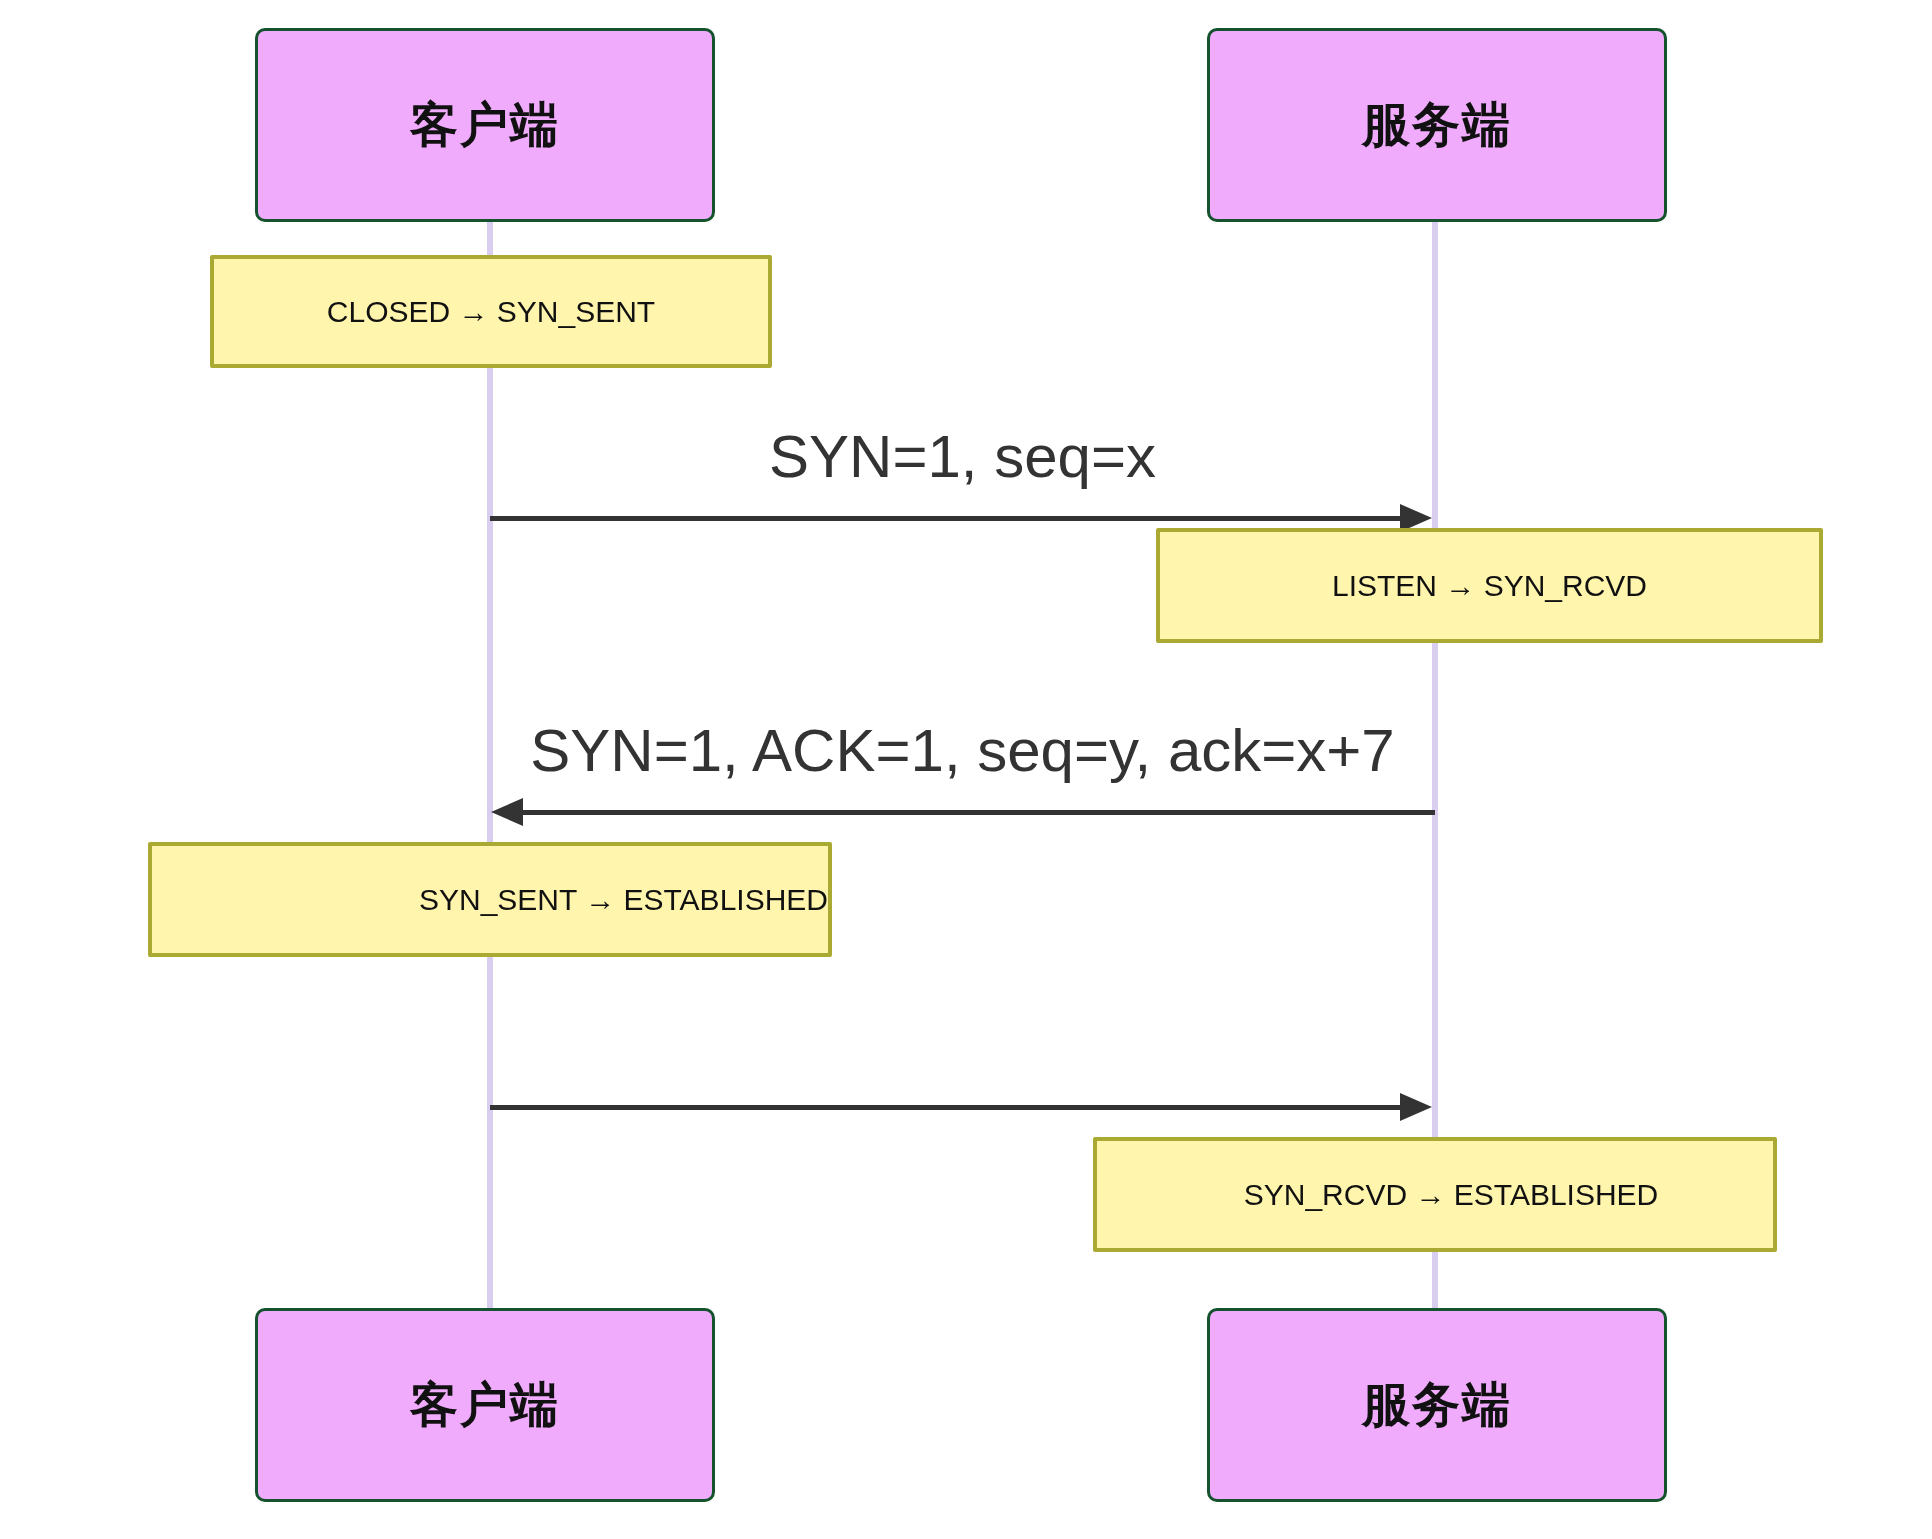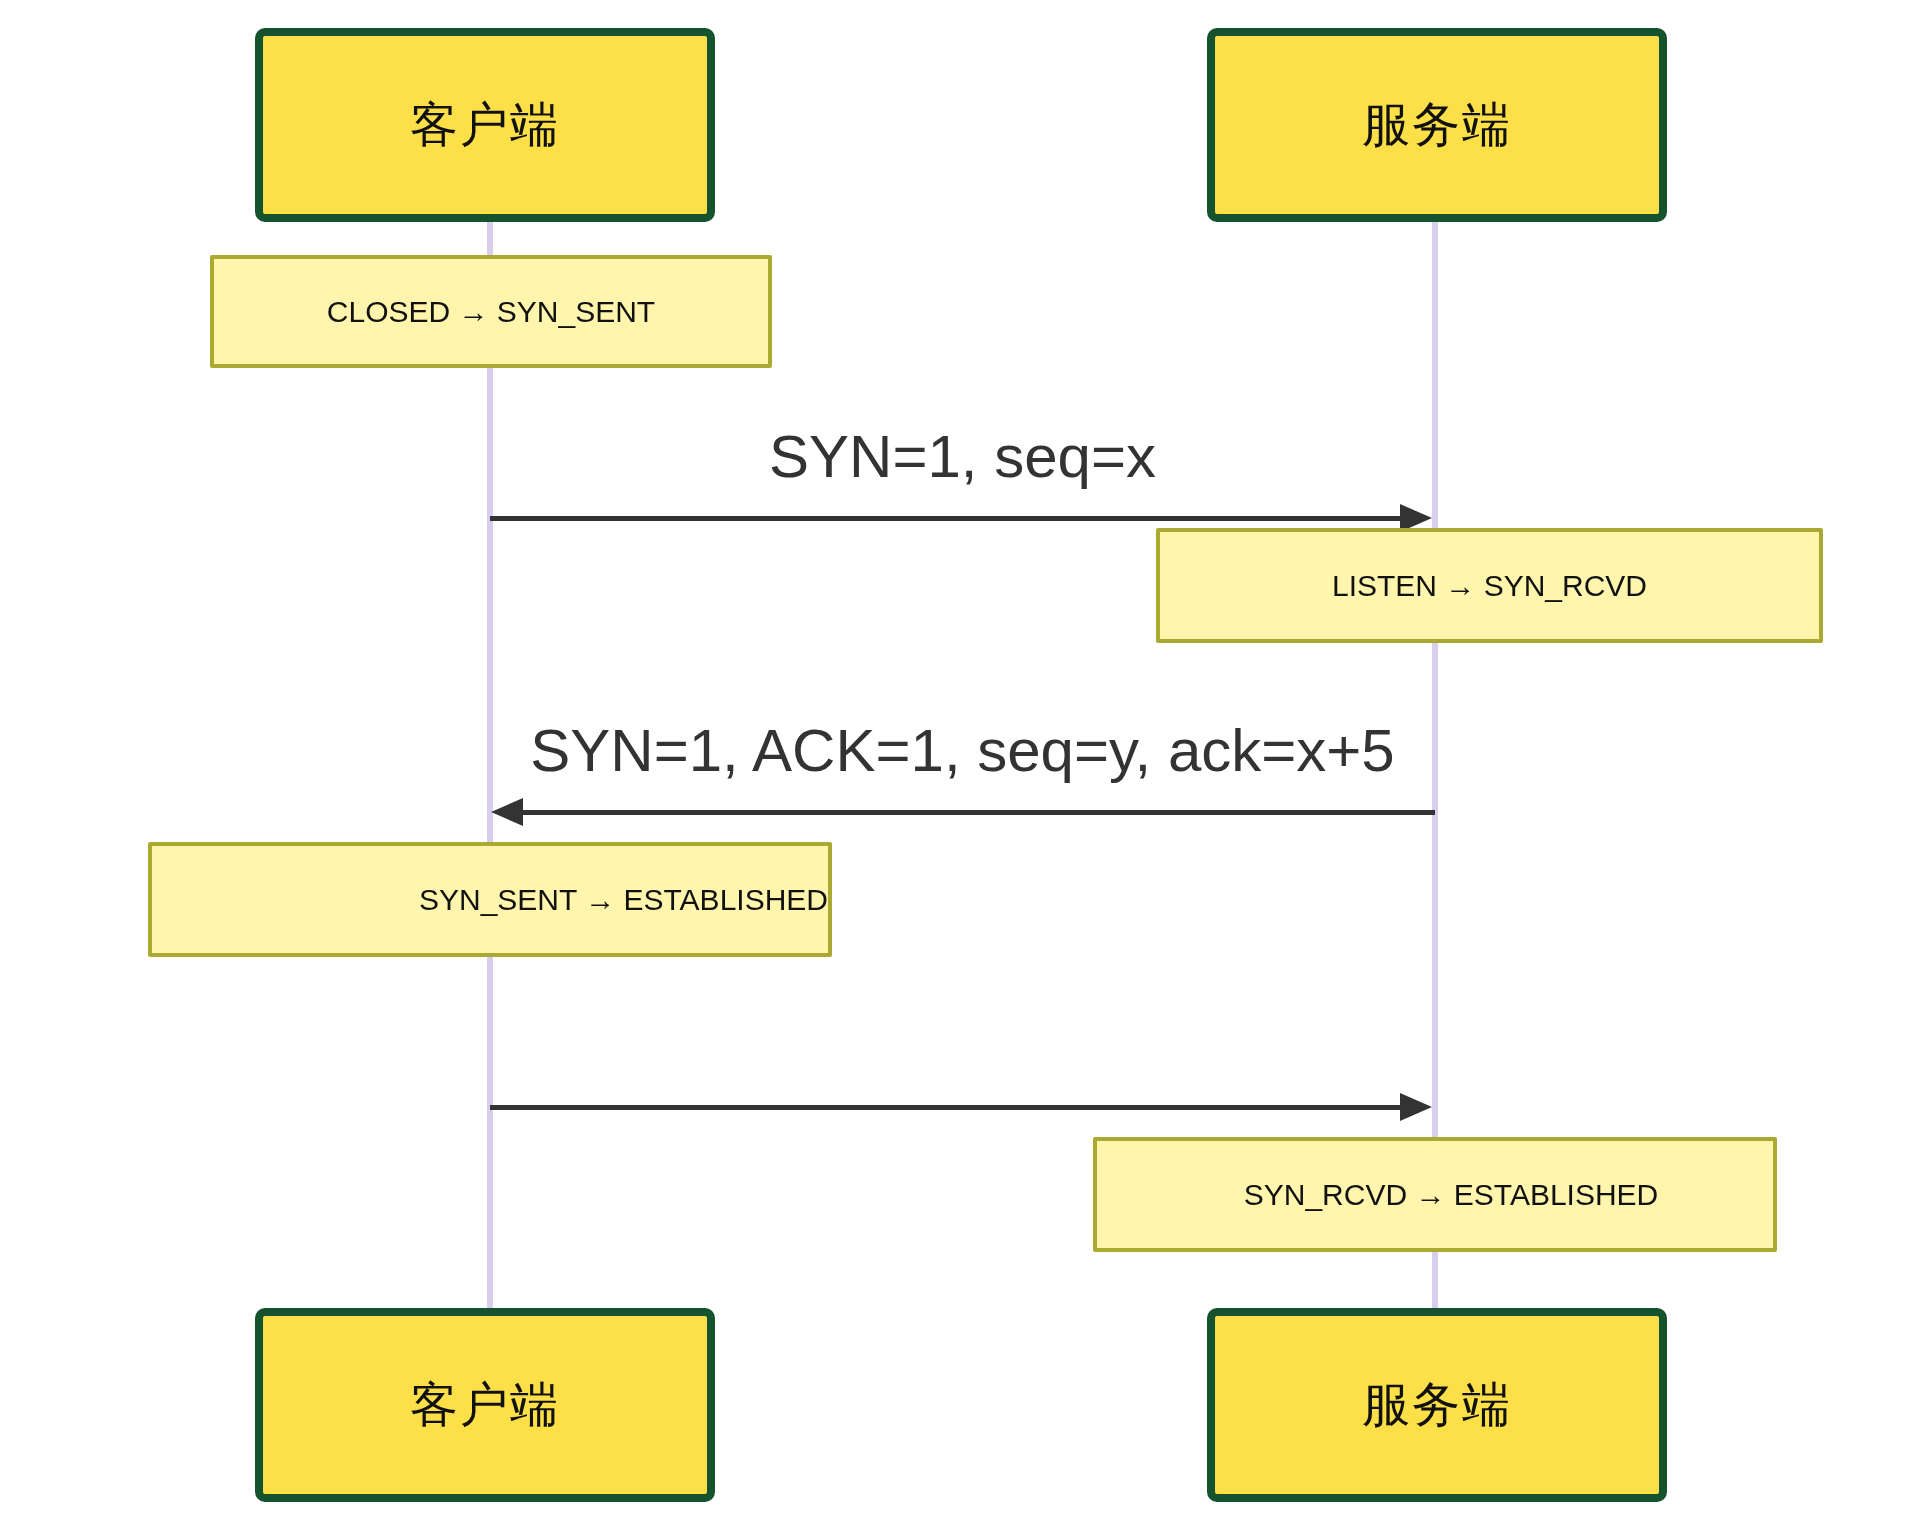--- a/index.html
+++ b/index.html
@@ -10,28 +10,29 @@
     background: #ffffff;
     font-family: "Liberation Sans", sans-serif;
     overflow: hidden;
   }
 
   
   .actor {
     position: absolute;
     width: 460px;
     height: 194px;
-    background: #fde047;
-    border: 8px solid #14532d;
+    background: #f0abfc;
+    border: 3px solid #14532d;
     border-radius: 10px;
     box-sizing: border-box;
     display: flex;
     align-items: center;
     justify-content: center;
     z-index: 3;
+    font-weight: bold;
   }
   .actor-label {
     font-size: 48px;
     color: #111111;
     letter-spacing: 2px;
   }
   #actor-client-top  { left: 255px;  top: 28px; }
   #actor-server-top  { left: 1207px; top: 28px; }
   #actor-client-bottom { left: 255px;  top: 1308px; }
   #actor-server-bottom { left: 1207px; top: 1308px; }
@@ -131,21 +132,21 @@
   </div>
 
   <div class="msg-label" id="msg1-label">SYN=1, seq=x</div>
   <div class="msg-line" id="msg1-line"></div>
   <div class="arrowhead right" id="msg1-head"></div>
 
   <div class="note" id="note-2">
     <span class="note-label">LISTEN → SYN_RCVD</span>
   </div>
 
-  <div class="msg-label" id="msg2-label">SYN=1, ACK=1, seq=y, ack=x+5</div>
+  <div class="msg-label" id="msg2-label">SYN=1, ACK=1, seq=y, ack=x+7</div>
   <div class="msg-line" id="msg2-line"></div>
   <div class="arrowhead left" id="msg2-head"></div>
 
   <div class="note" id="note-3">
     <span class="note-label">SYN_SENT → ESTABLISHED</span>
   </div>
 
   <div class="msg-line" id="msg3-line"></div>
   <div class="arrowhead right" id="msg3-head"></div>
 

